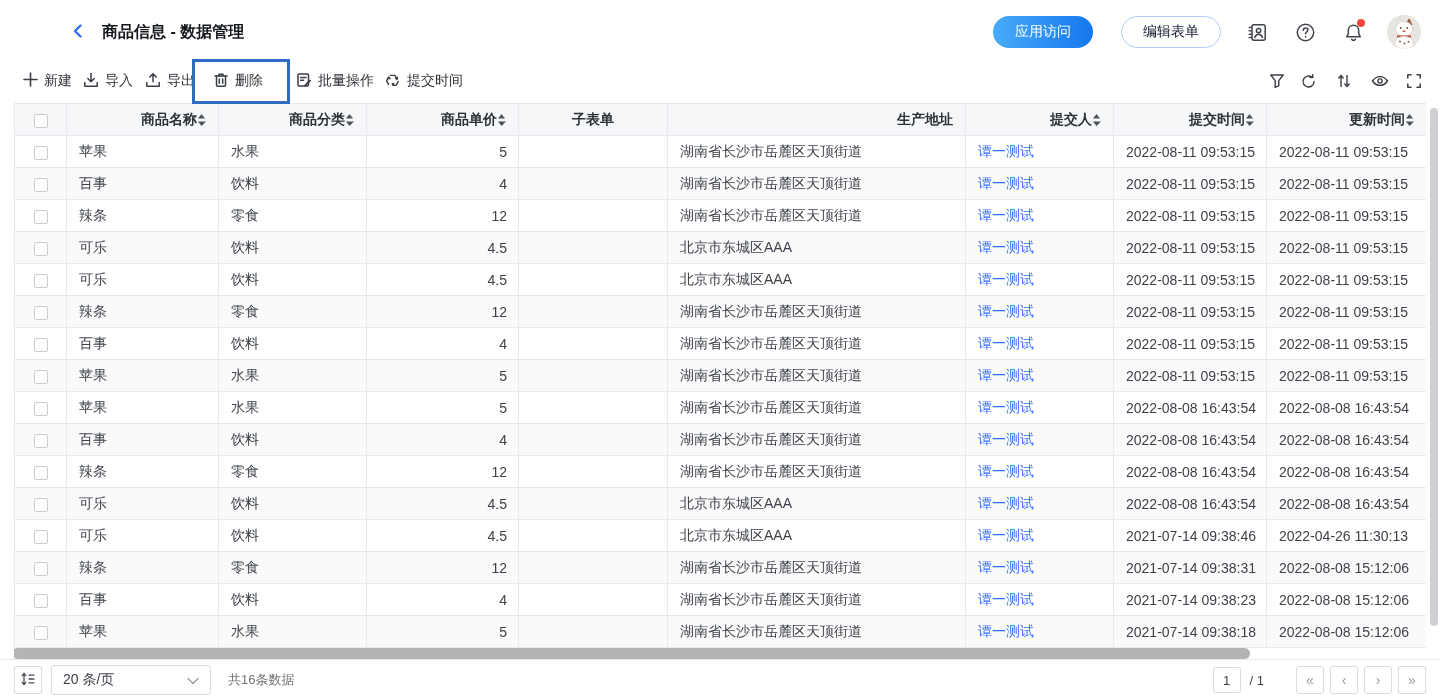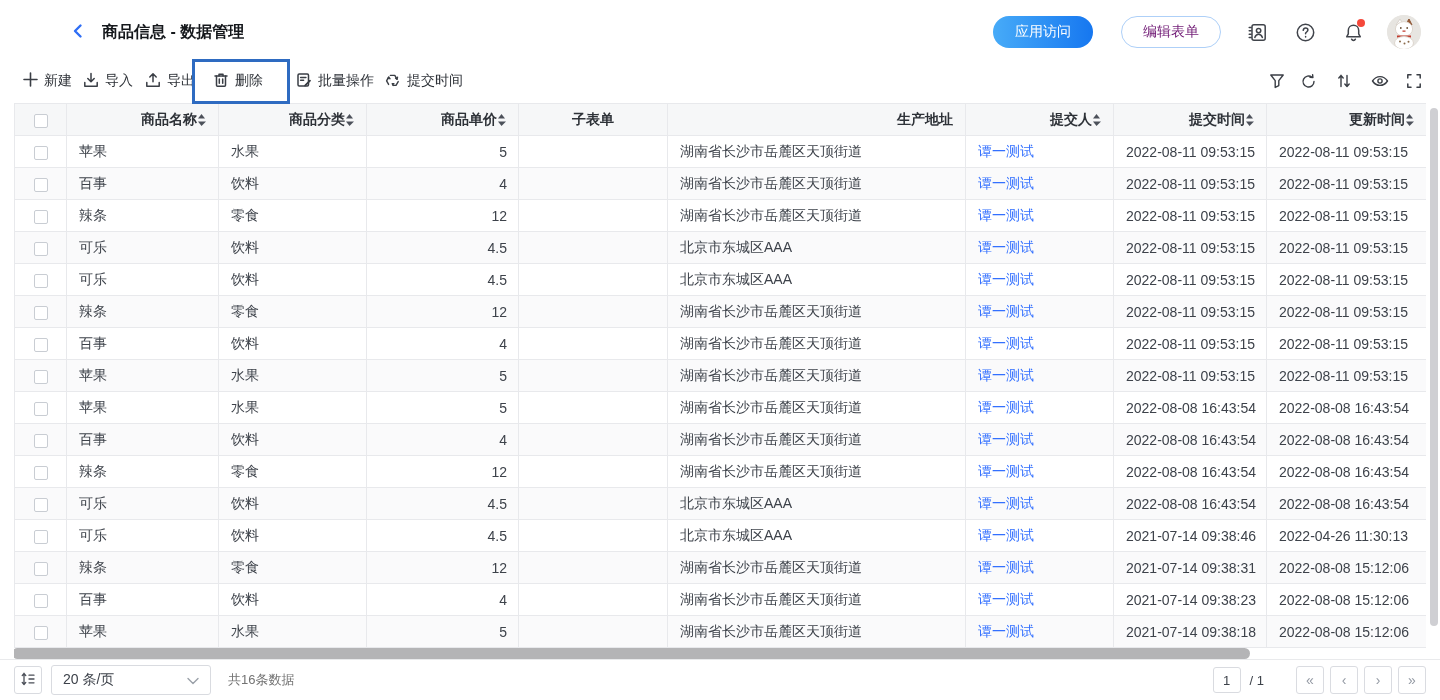--- a/index.html
+++ b/index.html
@@ -13,21 +13,21 @@
   .topbar{position:absolute;top:0;left:0;right:0;height:65px;background:#fff;
     border-bottom:1px solid #ededf0;display:flex;align-items:center;
     justify-content:space-between;padding:0 19px;margin-left:48px;}
   .topbar-left{display:flex;align-items:center;}
   .back-btn{background:none;border:none;padding:2px;cursor:pointer;display:flex;}
   .page-title{font-size:16px;font-weight:700;color:#15181c;margin:0 0 0 13px;}
   .topbar-right{display:flex;align-items:center;}
   .btn-primary{height:32px;padding:0 22px;border:none;border-radius:16px;
     background:linear-gradient(90deg,#47abf8,#1677f0);color:#fff;font-size:14px;cursor:pointer;}
   .btn-outline{height:32px;padding:0 21px;border:1px solid #aed0f8;border-radius:16px;
-    background:#fff;color:#701a75;font-size:14px;margin-left:28px;cursor:pointer;}
+    background:#fff;color:#0f172a;font-size:14px;margin-left:28px;cursor:pointer;}
   .top-icon{display:inline-flex;align-items:center;justify-content:center;
     width:24px;height:24px;margin-left:24px;position:relative;cursor:pointer;color:#40444b;}
   .bell-dot{position:absolute;top:-1px;right:0;width:8px;height:8px;border-radius:50%;background:#f5483b;}
   .avatar{width:34px;height:34px;border-radius:50%;overflow:hidden;margin-left:22px;cursor:pointer;background:#e9e7e3;}
   
   .toolbar{position:absolute;top:50px;left:0;right:0;height:53px;background:#fff;}
   .tb-btn{position:absolute;top:19px;height:24px;display:inline-flex;align-items:center;gap:6px;
     font-size:14px;color:#2e3238;background:none;border:none;padding:0;cursor:pointer;
     font-family:inherit;}
   .tb-btn svg{flex:0 0 auto;}

